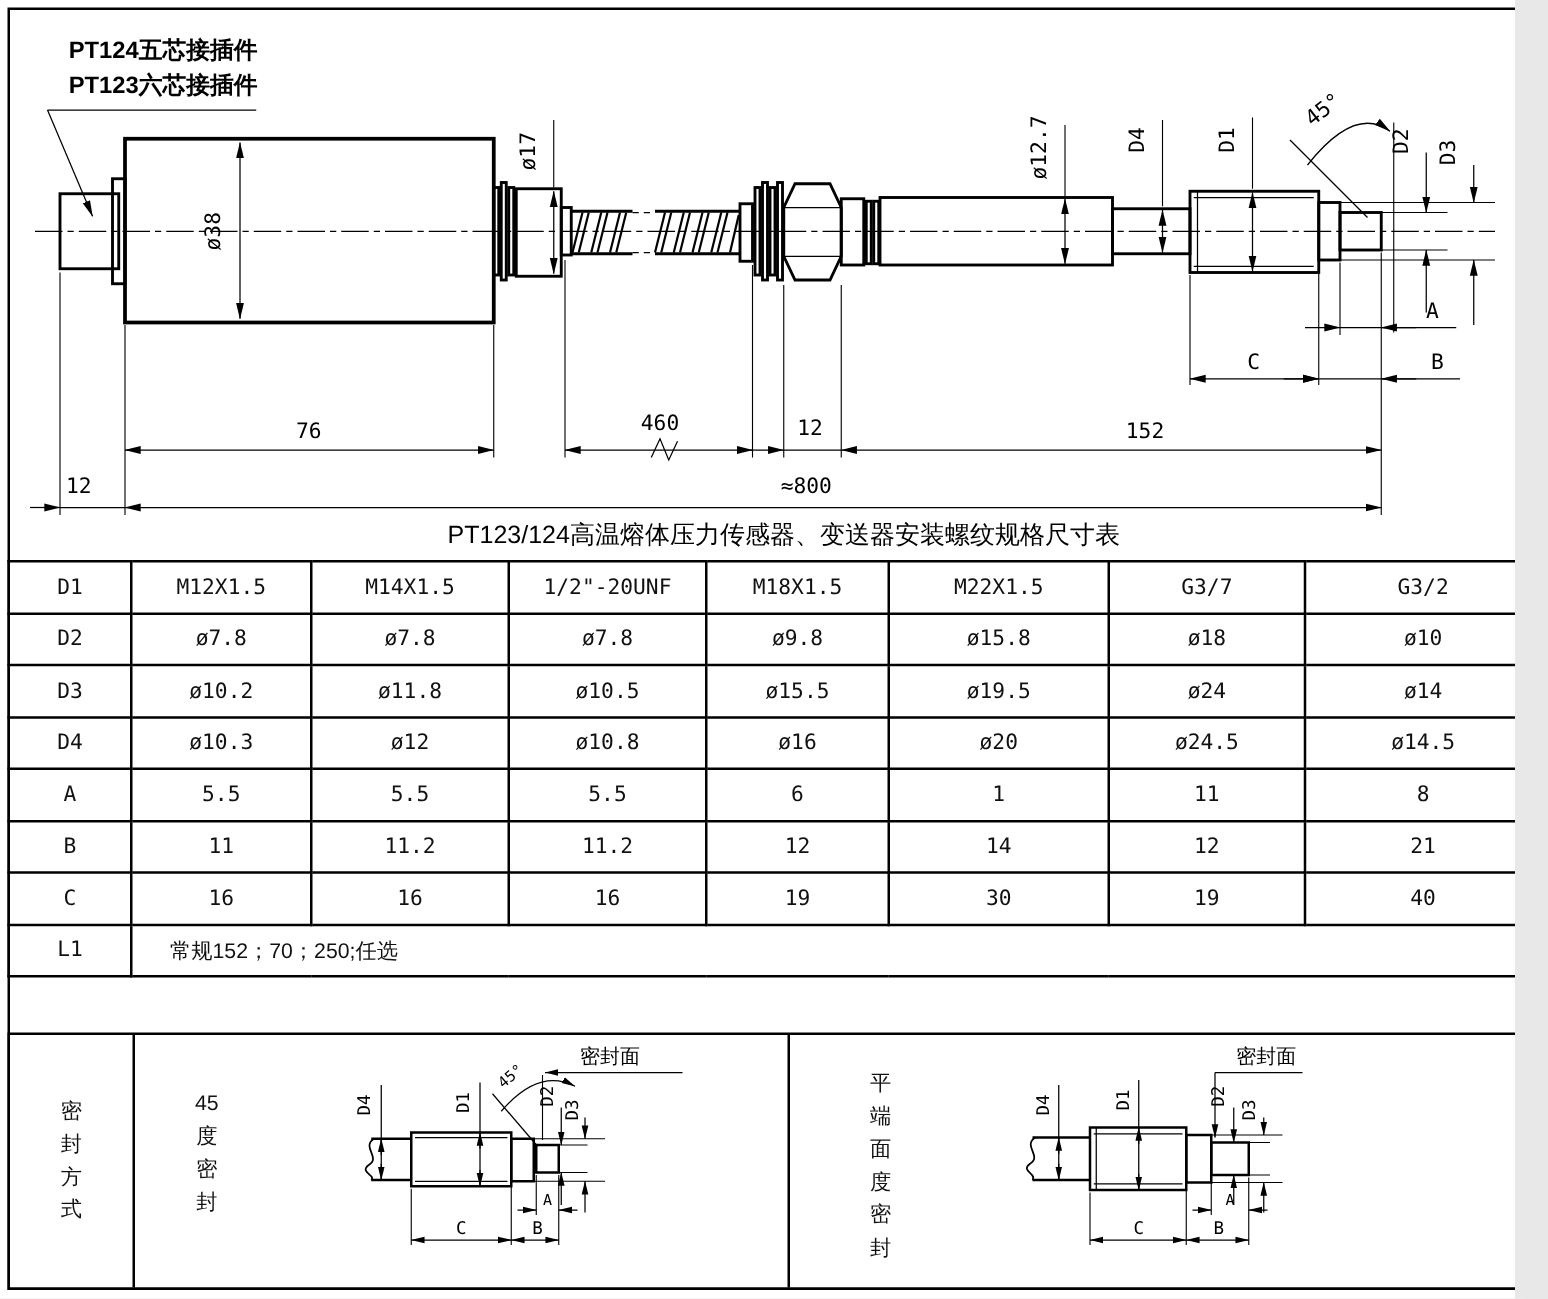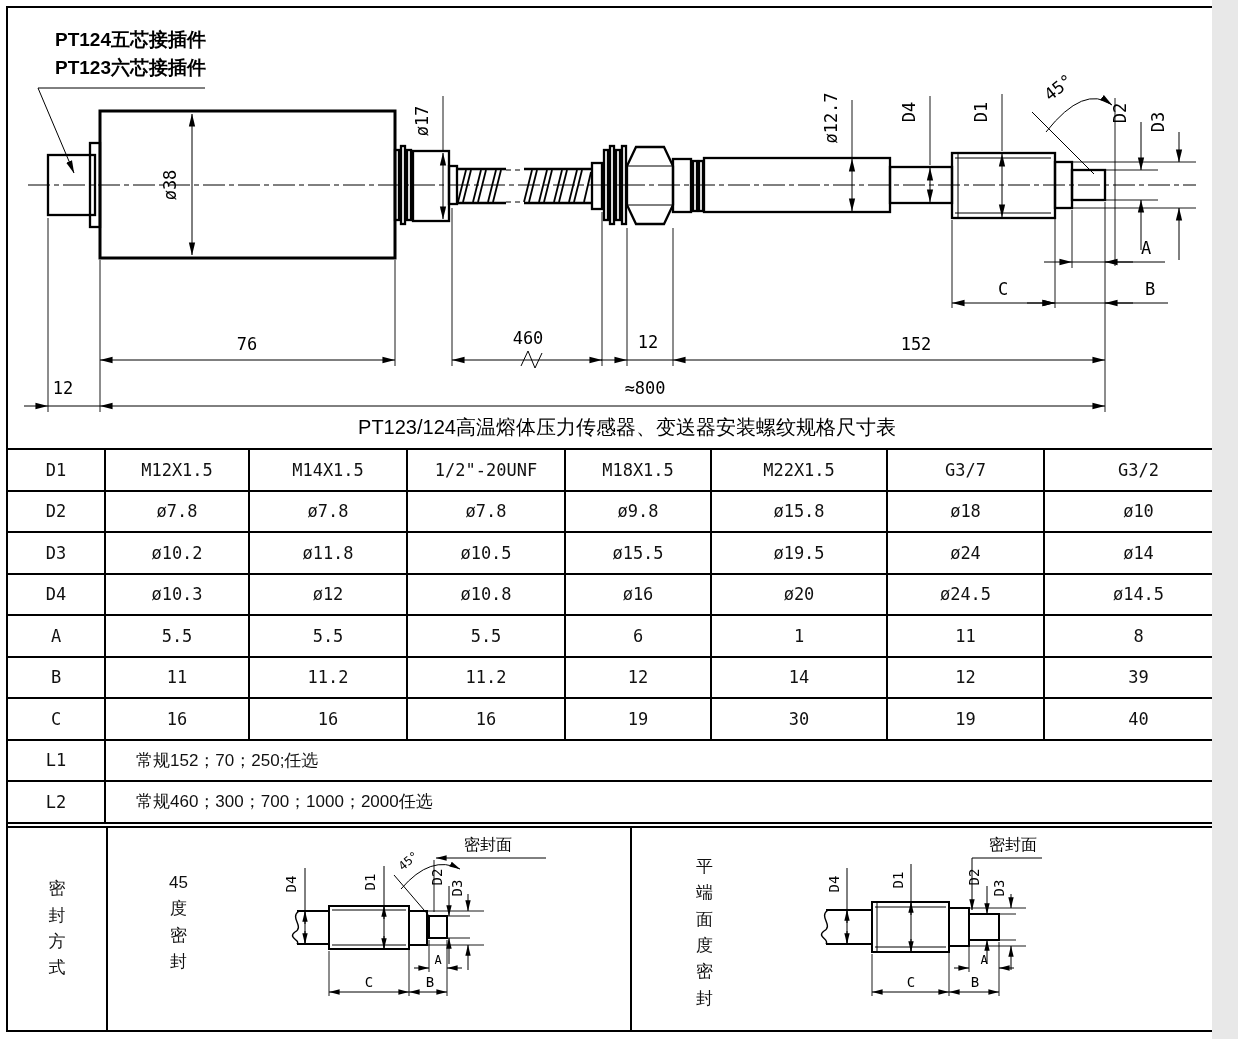--- a/index.html
+++ b/index.html
@@ -296,53 +296,49 @@
         <td>8</td>
       </tr>
       <tr>
         <td>B</td>
         <td>11</td>
         <td>11.2</td>
         <td>11.2</td>
         <td>12</td>
         <td>14</td>
         <td>12</td>
-        <td>39</td>
+        <td>21</td>
       </tr>
       <tr>
         <td>C</td>
         <td>16</td>
         <td>16</td>
         <td>16</td>
         <td>19</td>
         <td>30</td>
         <td>19</td>
         <td>40</td>
       </tr>
       <tr>
         <td>L1</td>
         <td class="cjktd" colspan="7">常规152；70；250;任选</td>
       </tr>
-      <tr>
-        <td>L2</td>
-        <td class="cjktd" colspan="7">常规460；300；700；1000；2000任选</td>
-      </tr>
     </tbody>
   </table>
 
   <div id="sealgrid">
     <div class="sealcell" style="width:98px;display:flex;align-items:center;justify-content:center;">
       <div class="vlabel">密
 封
 方
 式</div>
     </div>
 
     <div class="sealcell" style="width:522px;">
-      <div class="vlabel" style="position:absolute;left:61px;top:42px;">45
+      <div class="vlabel" style="position:absolute;left:48px;top:42px;">45
 度
 密
 封</div>
       <svg style="left:166px;top:4px;" width="300" height="170" viewBox="0 0 300 170">
         <defs>
           <marker id="ar2" viewBox="0 0 12 8" refX="11.6" refY="4" markerWidth="11" markerHeight="8" markerUnits="userSpaceOnUse" orient="auto-start-reverse">
             <path d="M0,1.1 L12,4 L0,6.9 Z" fill="#000"></path>
           </marker>
         </defs>
         <g class="p" style="stroke-width:2px;">

